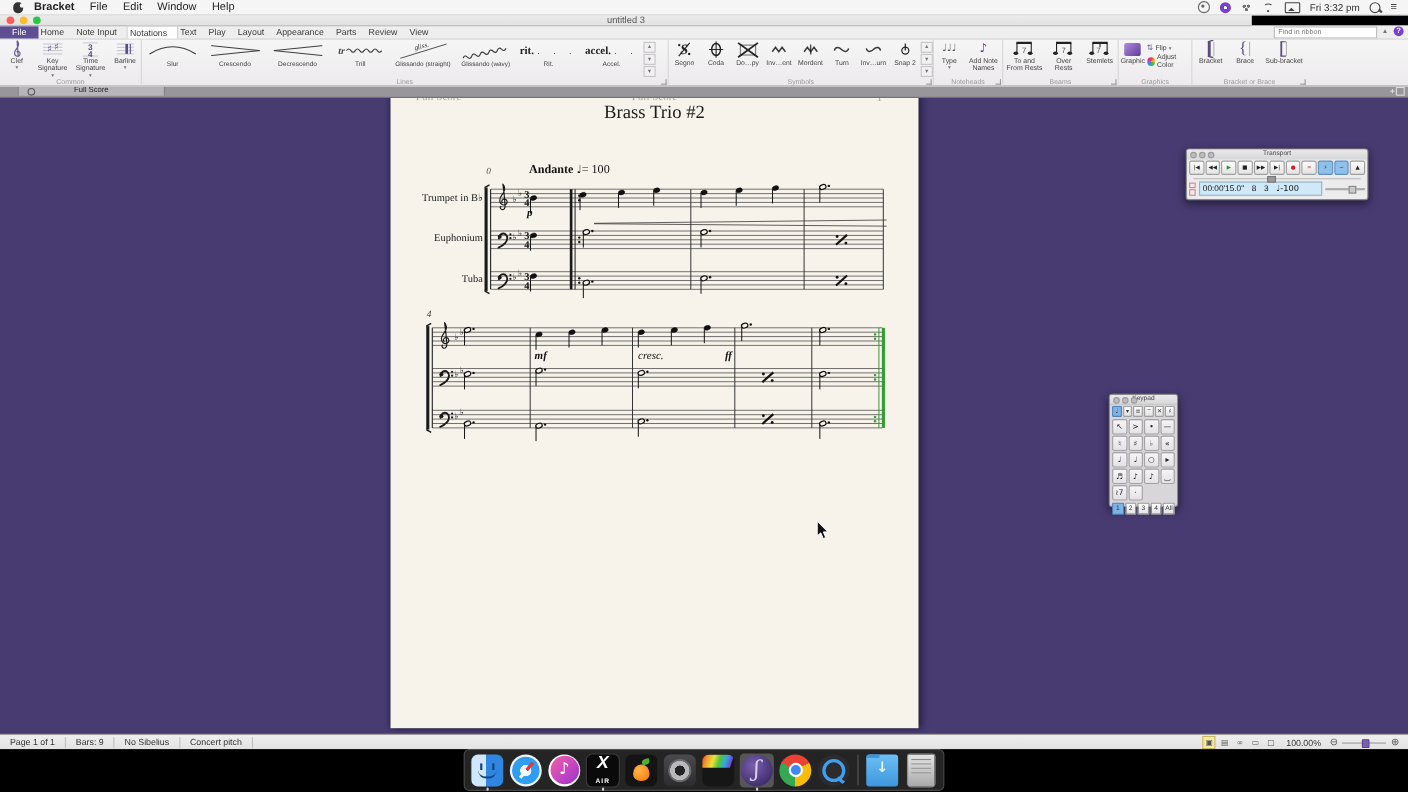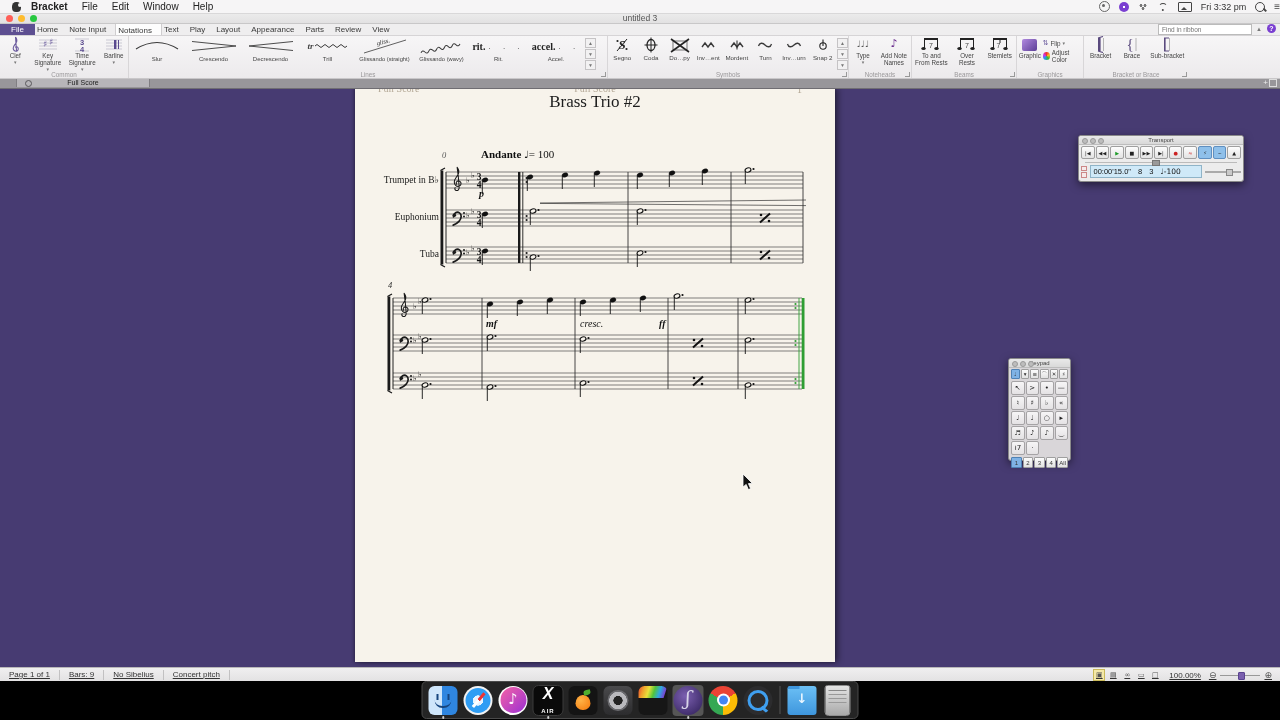--- a/index.html
+++ b/index.html
@@ -6,38 +6,38 @@
   #screen{position:relative;width:1280px;height:720px;overflow:hidden;background:#000;
     font-family:"Liberation Sans",sans-serif;-webkit-font-smoothing:antialiased;}
   .abs{position:absolute;}
   
   #menubar{position:absolute;left:0;top:0;width:1280px;height:13px;background:#f6f5f6;
     border-bottom:1px solid #d9d8d9;display:flex;align-items:center;font-size:10px;color:#222;z-index:50;}
   .apple-glyph{width:9px;height:10px;background:#333;border-radius:45% 45% 42% 42%;margin:0 10px 0 12px;position:relative;}
   .apple-glyph:after{content:"";position:absolute;right:-1px;top:1px;width:4px;height:4px;background:#f6f5f6;border-radius:50%;}
   .mi{margin-right:14px;}
   .mi.bold{font-weight:bold;}
-  #mb-right{margin-left:auto;display:flex;align-items:center;gap:9px;padding-right:0;font-size:9px;color:#333;text-align:right;}
+  #mb-right{margin-left:auto;display:flex;align-items:center;gap:9px;padding-right:10px;font-size:9px;color:#333;text-align:right;}
   .mbi{display:inline-block;position:relative;}
   .mbi-circle{width:9px;height:9px;border:1.3px solid #666;border-radius:50%;}
   .mbi-circle i{position:absolute;left:2px;top:2px;width:3px;height:3px;background:#666;border-radius:50%;}
   .mbi-swirl{width:10px;height:10px;border-radius:50%;background:radial-gradient(circle at 50% 50%,#fff 0 18%,#7a3fd1 22% 100%);}
   .mbi-dots{width:10px;height:9px;background:radial-gradient(circle at 30% 40%,#777 0 1.4px,transparent 1.6px),radial-gradient(circle at 70% 40%,#777 0 1.4px,transparent 1.6px),radial-gradient(circle at 50% 75%,#777 0 1.4px,transparent 1.6px);}
   .mbi-wifi{width:12px;height:9px;overflow:hidden;}
   .mbi-wifi b{position:absolute;left:50%;bottom:-1px;transform:translateX(-50%);border:1.4px solid #444;border-radius:50%;}
   .mbi-wifi b.w1{width:12px;height:12px;border-color:#444 transparent transparent transparent;}
   .mbi-wifi b.w2{width:7px;height:7px;border-color:#444 transparent transparent transparent;}
   .mbi-wifi b.w3{width:2.4px;height:2.4px;background:#444;border:none;border-radius:50%;bottom:0;}
   .mbi-display{width:12px;height:8px;border:1.3px solid #444;border-radius:1px;}
   .mbi-display:after{content:"";position:absolute;left:2.5px;bottom:0.5px;border-left:3px solid transparent;border-right:3px solid transparent;border-bottom:3.5px solid #444;}
   .mbi-search{width:8px;height:8px;border:1.4px solid #444;border-radius:50%;}
   .mbi-search:after{content:"";position:absolute;left:6.5px;top:6.5px;width:4px;height:1.5px;background:#444;transform:rotate(45deg);}
   .mbi-list{font-size:10px;color:#444;line-height:9px;}
   
-  #titlebar{position:absolute;left:0;top:13px;width:1280px;height:10px;background:linear-gradient(#ececec,#e2e1e2);
+  #titlebar{position:absolute;left:0;top:13px;width:1138px;height:10px;background:linear-gradient(#ececec,#e2e1e2);
     border-bottom:1px solid #c8c7c8;display:flex;align-items:center;z-index:40;}
   .tl{width:7px;height:7px;border-radius:50%;margin-left:5px;}
   .tl.r{background:#ff5f57;margin-left:6px;}.tl.y{background:#febc2e;}.tl.g{background:#28c840;}
   #win-title{position:absolute;left:0;width:100%;text-align:center;font-size:8.5px;color:#555;}
   
   #rtabs{position:absolute;left:0;top:23px;width:1280px;height:12px;background:#efeeef;border-bottom:1px solid #d6d4d6;
     display:flex;align-items:stretch;font-size:8px;color:#3a3a3a;z-index:30;}
   .rtab{padding:1px 9px 0 2px;display:flex;align-items:center;}
   .rtab.file{background:#5d4f91;color:#fff;padding:1px 11px 0 11px;}
   .rtab.active{background:#fdfdfd;border:1px solid #cfcdcf;border-bottom:none;}
@@ -117,21 +117,21 @@
   #kp-grid{display:grid;grid-template-columns:repeat(4,1fr);gap:1px;padding:1px 2px;}
   .kpk{height:12px;background:linear-gradient(#f6f5f6,#e4e2e4);border:1px solid #a5a3a5;border-radius:2px;
     font-size:7px;display:flex;align-items:center;justify-content:center;color:#222;font-family:"DejaVu Sans",sans-serif;}
   .kpk.empty{visibility:hidden;}
   #kp-voices{display:flex;gap:1px;padding:1px 2px;}
   .kpv{flex:1;height:9px;background:linear-gradient(#fcfcfc,#e2e2e2);border:1px solid #9f9f9f;border-radius:1px;
     font-size:6px;display:flex;align-items:center;justify-content:center;color:#333;}
   .kpv.sel{background:#7fb2e5;border-color:#4f82b5;}
   
   #statusbar{position:absolute;left:0;top:667px;width:1280px;height:14px;background:linear-gradient(#f0eff0,#e2e1e2);
-    border-top:1px solid #b9b8b9;display:flex;align-items:center;font-size:8px;color:#333;z-index:30;text-decoration:underline;}
+    border-top:1px solid #b9b8b9;display:flex;align-items:center;font-size:8px;color:#333;z-index:30;}
   .sseg{padding:0 9px;border-right:1px solid #c2c1c2;height:10px;line-height:10px;}
   #sb-right{margin-left:auto;display:flex;align-items:center;gap:4px;padding-right:8px;}
   .sbicon{width:10px;height:10px;border:1px solid transparent;font-size:7px;text-align:center;line-height:10px;color:#555;
     font-family:"DejaVu Sans",sans-serif;}
   .sbicon.sel{background:#f4e9a8;border-color:#c9b95a;}
   #sb-zoomtxt{font-size:8px;color:#333;margin:0 4px;}
   .zoombtn{font-size:9px;color:#555;font-family:"DejaVu Sans",sans-serif;}
   #sb-slider{position:relative;width:40px;height:8px;}
   #sb-slider .track{position:absolute;left:0;top:3.5px;width:100%;height:1.2px;background:#999;}
   #sb-slider .thumb{position:absolute;left:45%;top:1px;width:5px;height:6px;background:#7a5fae;border:1px solid #5a4390;border-radius:1px;}

